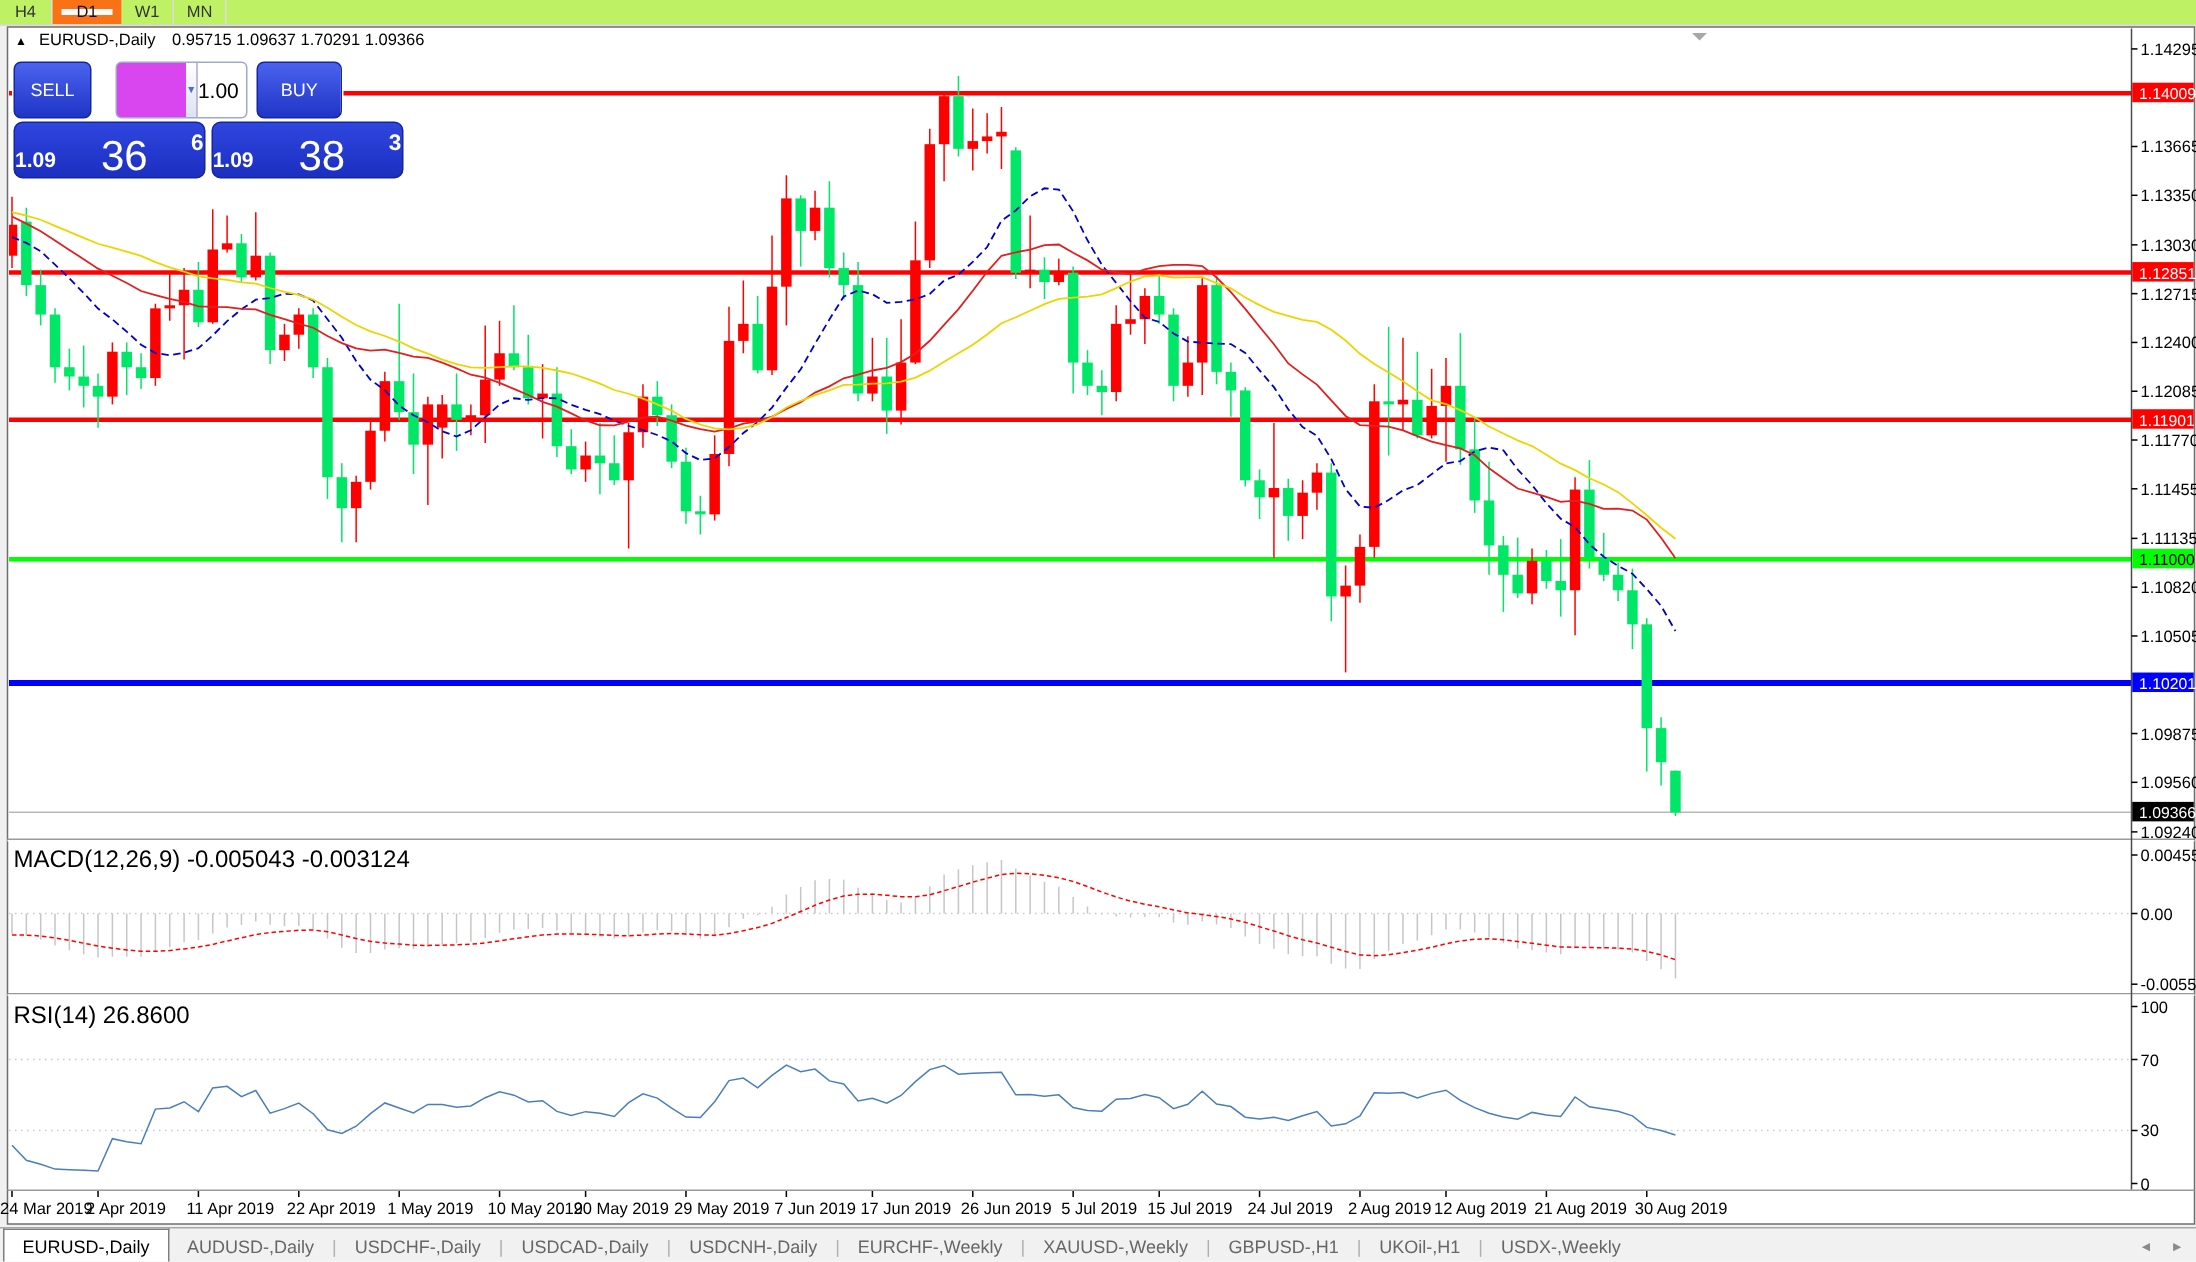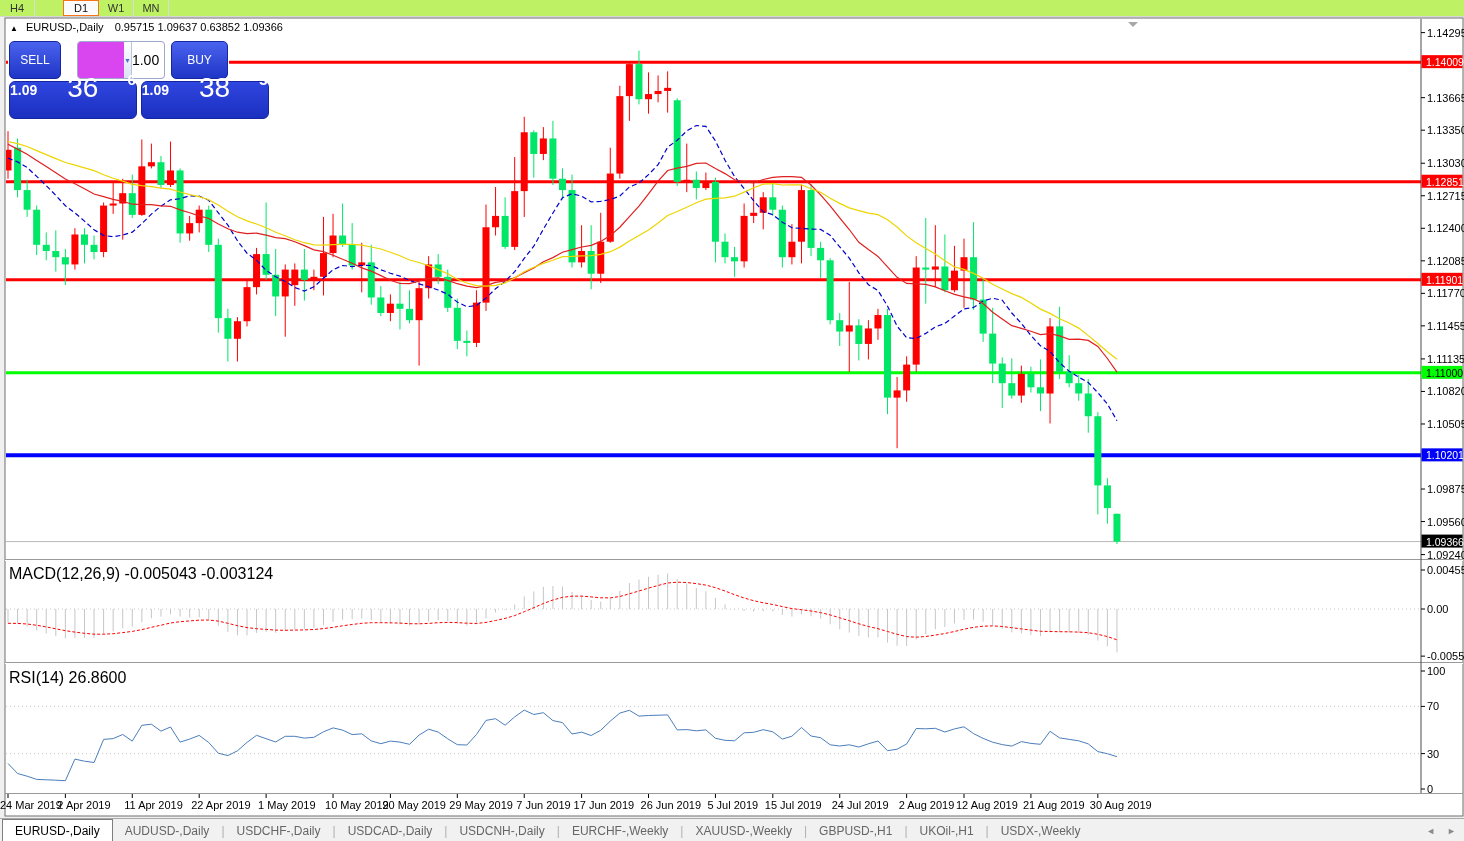--- a/index.html
+++ b/index.html
@@ -4,38 +4,38 @@
 <style>
   html,body{margin:0;padding:0;}
   body{width:1464px;height:841px;background:#F0F0F0;font-family:"Liberation Sans",sans-serif;position:relative;overflow:hidden;}
   #stage{position:absolute;inset:0;width:1464px;height:841px;}
   svg{position:absolute;left:0;top:0;}
   svg text{font-family:"Liberation Sans",sans-serif;}
 
   
   .toolbar{position:absolute;left:0;top:0;width:1464px;height:16px;background:#bef264;border-bottom:1px solid #d6d6d6;display:flex;align-items:stretch;z-index:5;}
   .tf-btn{width:34px;font-size:11px;color:#333;display:flex;align-items:center;justify-content:center;border-right:1px solid #dcdcdc;cursor:default;}
-  .tf-btn.active{background:#fbfbfb;border:1px solid #f97316;color:#111;margin-left:28px;}
+  .tf-btn.active{background:#fbfbfb;border:6px solid #f97316;color:#111;}
 
   
   .chart-header{position:absolute;left:10px;top:21px;font-size:11px;color:#000;z-index:6;white-space:nowrap;}
   .chart-header .tri{font-size:8px;margin-right:5px;}
   .chart-header b{font-weight:normal;margin-right:8px;}
 
   
   .trade-panel{position:absolute;left:8px;top:40px;width:219px;z-index:7;background:#fff;border-radius:6px;padding:1px;}
   .tp-row1{display:flex;height:38px;align-items:stretch;}
   .btn-sell,.btn-buy{flex:0 0 50px;background:linear-gradient(#4a63ee,#1f35c6);border:1px solid #1626a0;border-radius:5px;color:#fff;font-size:12px;display:flex;align-items:center;justify-content:center;}
   .btn-buy{flex:0 0 55px;margin-left:6px;}
   .stepper{flex:1;display:flex;border:1px solid #9cabc9;border-radius:4px;overflow:hidden;margin-left:16px;background:#d946ef;padding-left:46px;}
   .step-btn{width:19px;background:linear-gradient(#ffffff,#dbe3f4);border-right:1px solid #b9c4da;display:flex;align-items:center;justify-content:center;color:#4a6fd0;font-size:7px;}
   .step-btn.up{border-right:none;border-left:1px solid #b9c4da;}
   .vol-field{flex:1;display:flex;align-items:center;justify-content:flex-end;padding-right:6px;font-size:14px;color:#000;background:#fff;}
   .tp-row2{display:flex;margin-top:2px;height:38px;}
-  .price-box{flex:1;background:linear-gradient(#2f46df,#1b2fc0);border:1px solid #1524a0;border-radius:6px;color:#fff;display:flex;align-items:flex-end;justify-content:center;padding-bottom:18px;gap:28px;}
+  .price-box{flex:1;background:linear-gradient(#2f46df,#1b2fc0);border:1px solid #1524a0;border-radius:6px;color:#fff;display:flex;align-items:flex-end;justify-content:center;padding-bottom:2px;gap:28px;}
   .price-box+.price-box{margin-left:4px;}
   .pb-small{font-size:14px;font-weight:bold;margin-right:2px;line-height:1;padding-bottom:3px;}
   .pb-big{font-size:28px;font-weight:normal;line-height:0.85;}
   .pb-sup{font-size:15px;font-weight:bold;transform:translateY(-12px);margin-left:1px;}
 
   
   .ind-label{position:absolute;font-size:16px;color:#000;z-index:4;white-space:nowrap;}
 
   
   .tabbar{position:absolute;left:0;top:818px;width:1464px;height:23px;background:#F1F1F1;border-top:1px solid #a8a8a8;display:flex;align-items:stretch;z-index:5;font-size:12px;}
@@ -541,21 +541,21 @@
   <div class="toolbar">
       <div class="tf-btn">H4</div>
       <div class="tf-btn active">D1</div>
       <div class="tf-btn">W1</div>
       <div class="tf-btn">MN</div>
     </div>
 
   <div class="chart-header">
     <span class="tri">▲</span>
     <b>EURUSD-,Daily</b>
-    <span>0.95715</span>&nbsp;<span>1.09637</span>&nbsp;<span>0.63852</span>&nbsp;<span>1.09366</span>
+    <span>0.95715</span>&nbsp;<span>1.09637</span>&nbsp;<span>1.70291</span>&nbsp;<span>1.09366</span>
   </div>
 
   <div class="trade-panel">
     <div class="tp-row1">
       <div class="btn-sell">SELL</div>
       <div class="stepper">
         <div class="step-btn">▼</div>
         <div class="vol-field">1.00</div>
         <div class="step-btn up">▲</div>
       </div>

